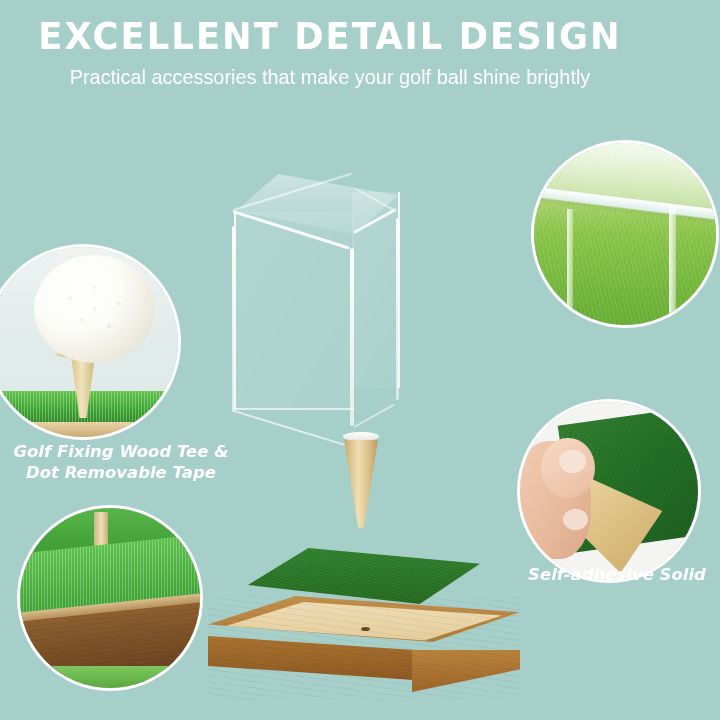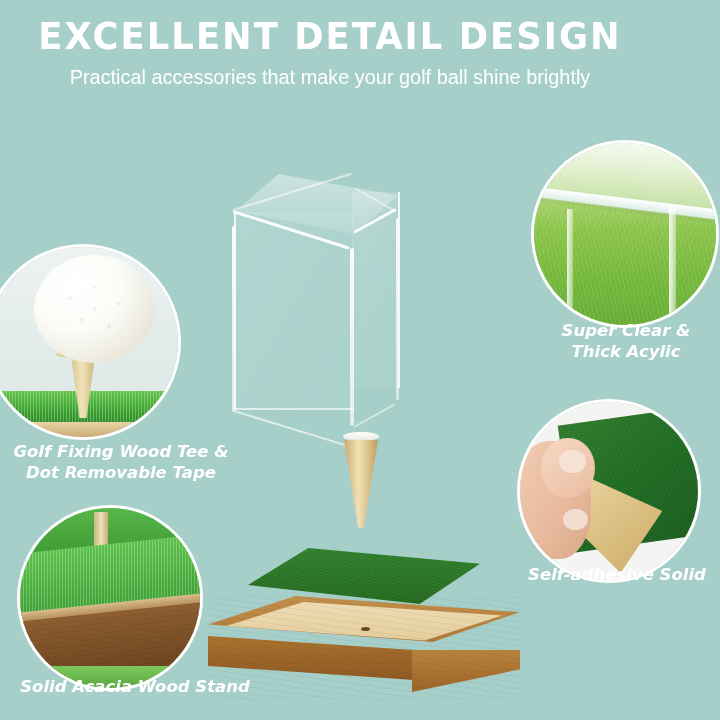--- a/index.html
+++ b/index.html
@@ -234,36 +234,29 @@
     <div class="scene">
       <div class="bg"></div>
       <div class="farturf"></div>
       <div class="teepin"></div>
       <div class="topturf"></div>
       <div class="lip"></div>
       <div class="side"></div>
       <div class="grassbot"></div>
     </div>
   </div>
-  <div id="cap-stand" class="cap">
-    <div>Solid Acacia Wood Stand</div>
-  </div>
 
   <div id="inset-acrylic" class="inset">
     <div class="scene">
       <div class="grass"></div>
       <div class="panel"></div>
       <div class="rim"></div>
       <div class="leg1"></div>
       <div class="leg2"></div>
     </div>
-  </div>
-  <div id="cap-acrylic" class="cap">
-    <div>Super Clear &amp;</div>
-    <div>Thick Acylic</div>
   </div>
 
   <div id="inset-adhesive" class="inset">
     <div class="scene">
       <div class="bg"></div>
       <div class="turfsq"></div>
       <div class="paper"></div>
       <div class="hand"></div>
       <div class="finger"></div>
       <div class="nail"></div>

